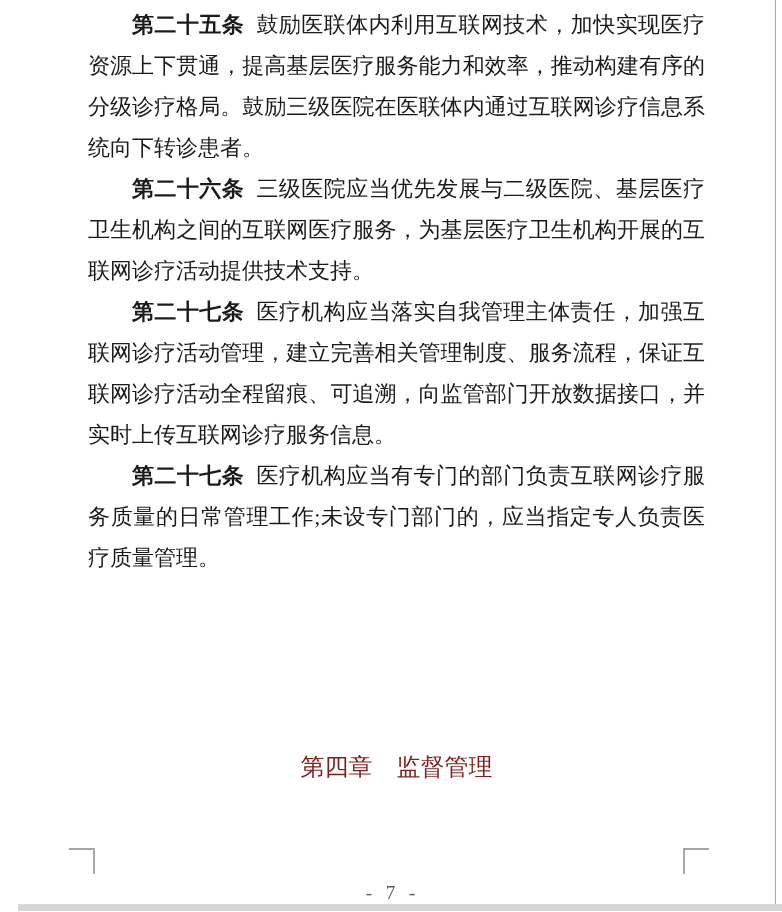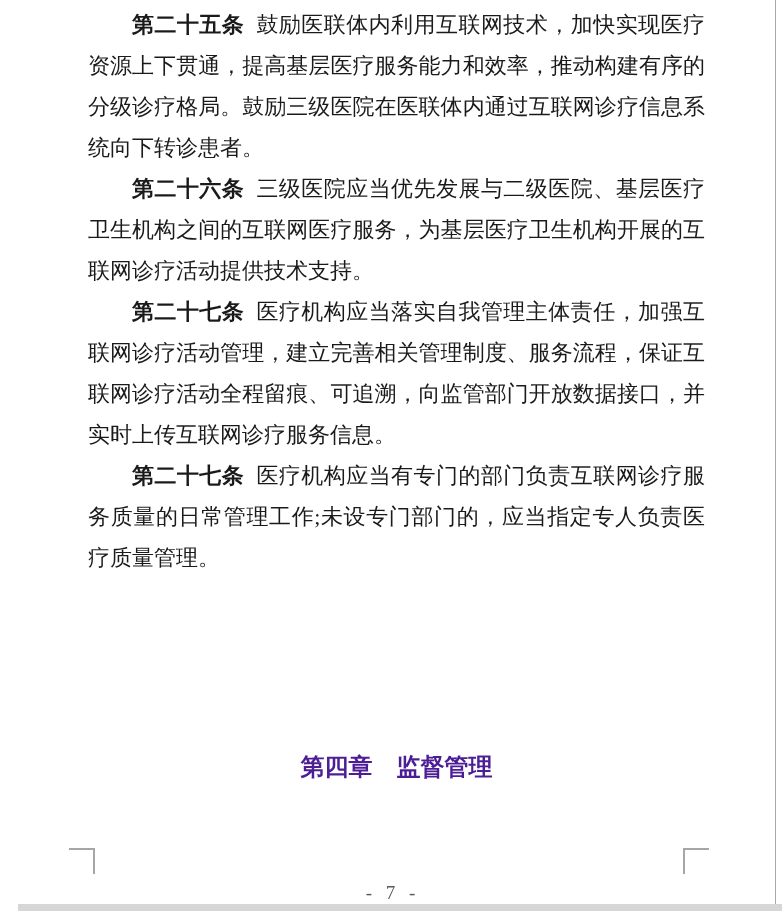--- a/index.html
+++ b/index.html
@@ -36,22 +36,22 @@
     margin-right: 0.55em;
   }
   
   .chapter-heading {
     position: absolute;
     left: 88px;
     top: 752px;
     width: 617px;
     text-align: center;
     font-size: 24px;
-    font-weight: bold;
-    color: #4c1d95;
+    font-weight: normal;
+    color: #7f1d1d;
     line-height: 30px;
   }
   
   .crop-mark {
     position: absolute;
     width: 24px;
     height: 24px;
   }
   .crop-mark.left {
     left: 69px;

